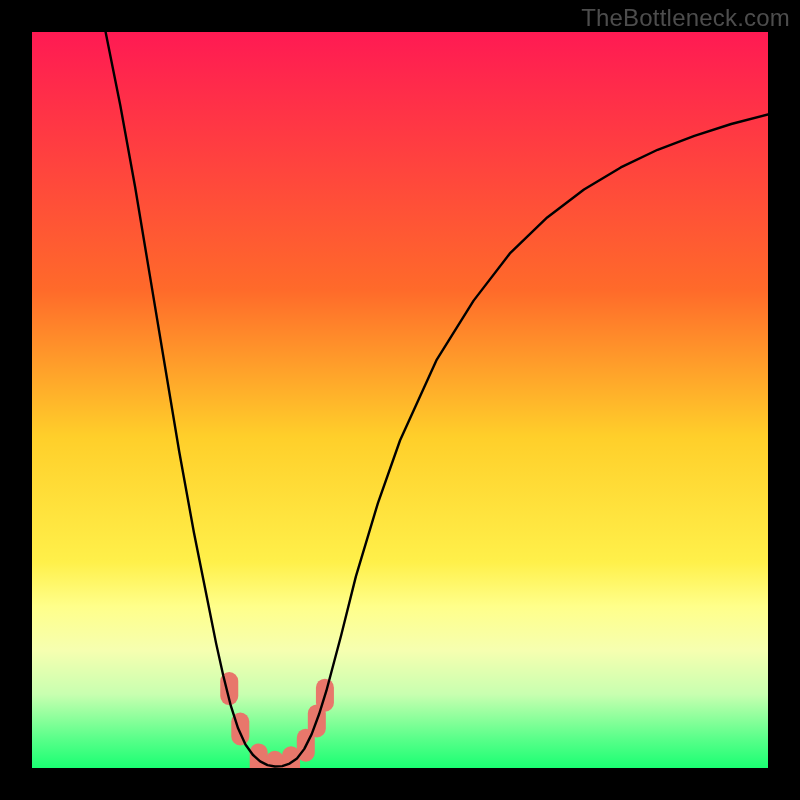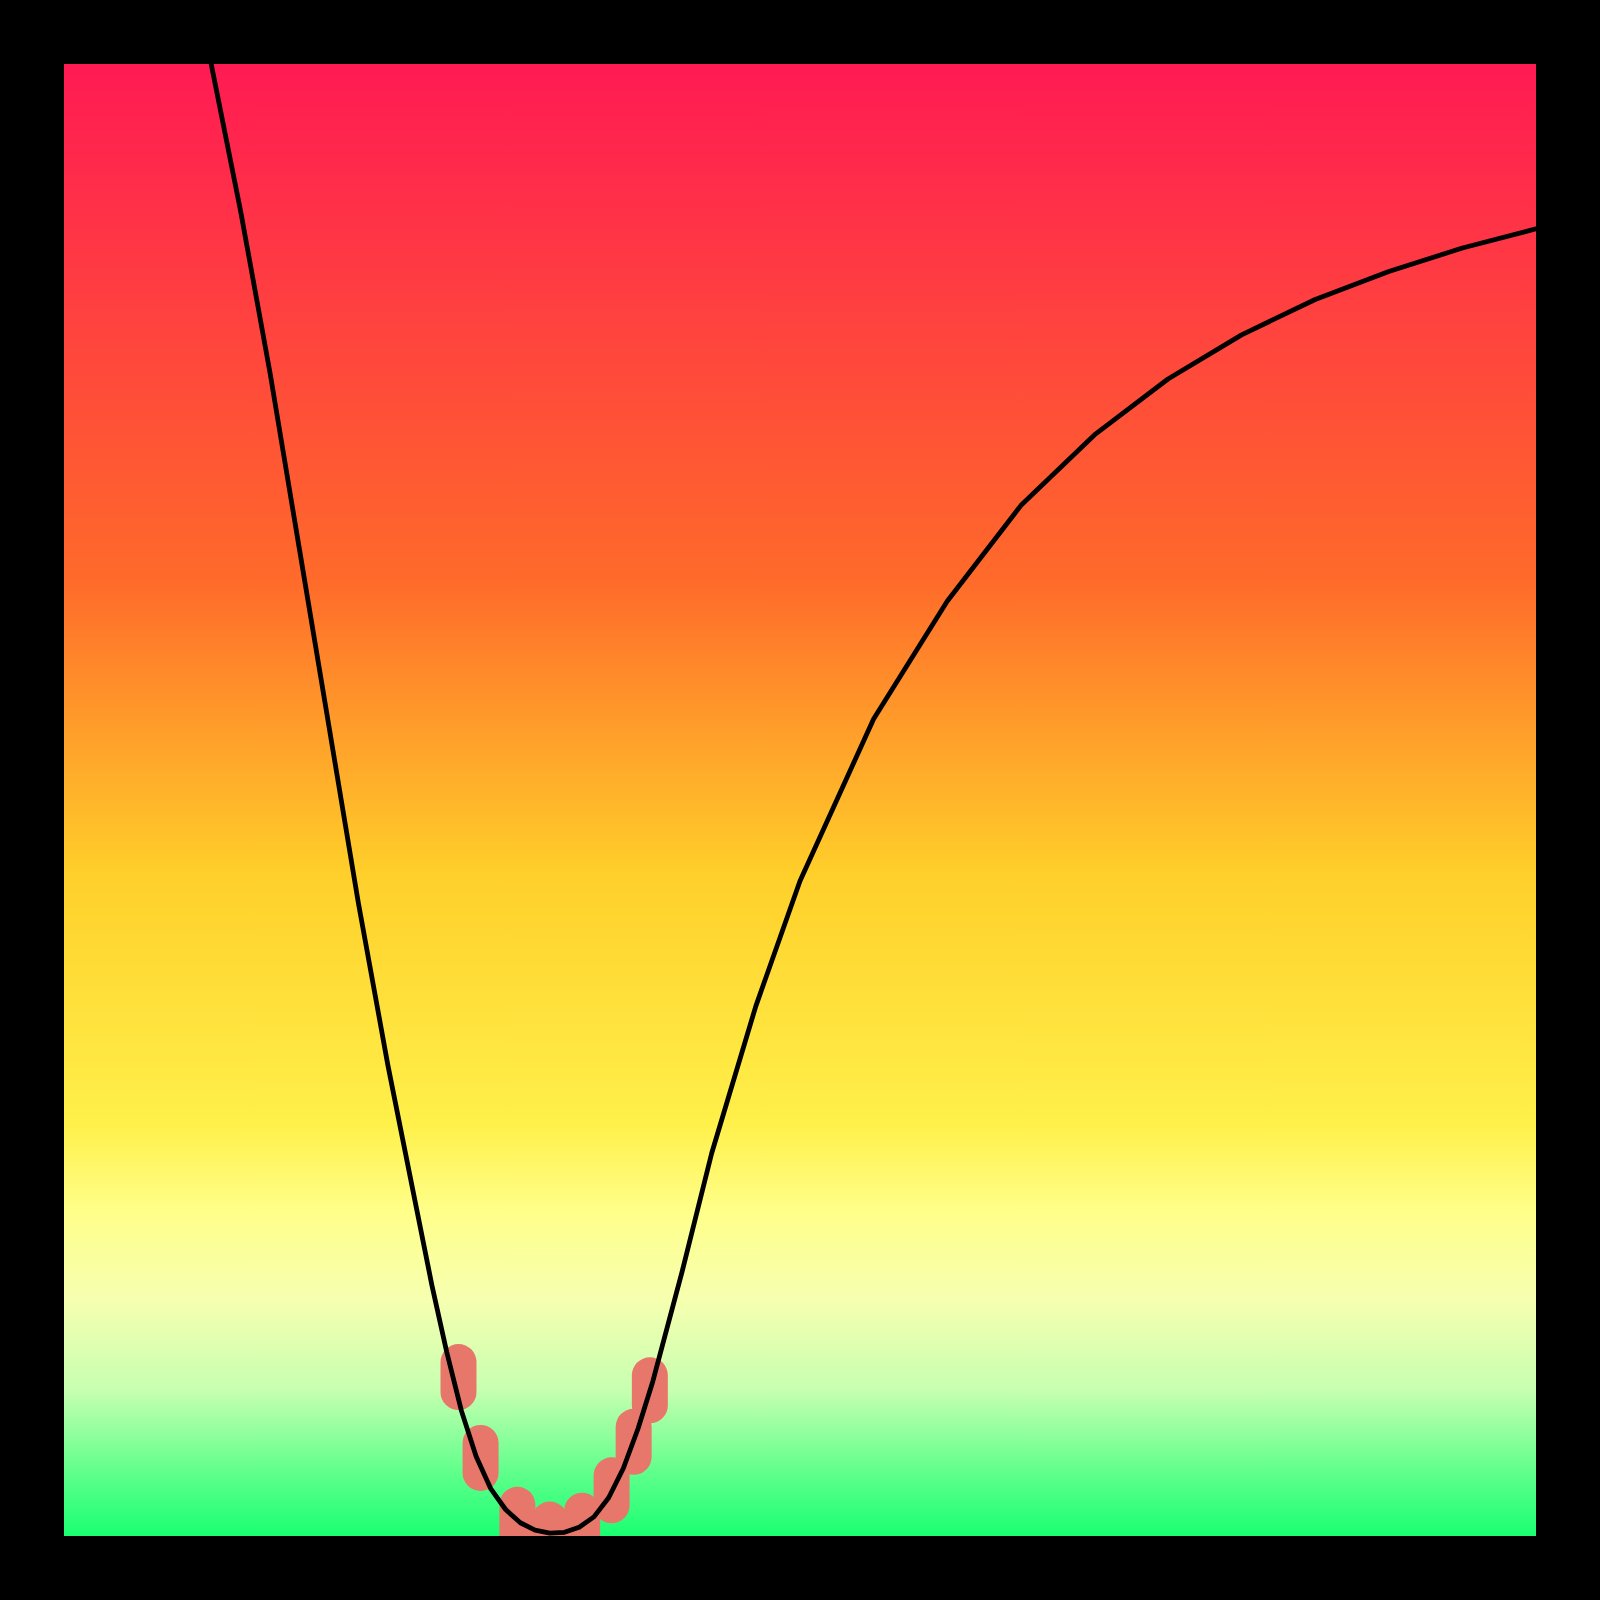--- a/index.html
+++ b/index.html
@@ -34,20 +34,21 @@
     font-size: 24px;
     letter-spacing: 0.2px;
     font-weight: 400;
   }
   svg { display: block; }
 </style>
 </head>
 <body>
 
 <div class="frame">
+  <div class="watermark">TheBottleneck.com</div>
   <div class="plot">
     <svg id="chart-svg" width="736" height="736" viewBox="0 0 736 736" preserveAspectRatio="none">
         <defs>
           <linearGradient id="bg-grad" x1="0" y1="0" x2="0" y2="1">
             <stop offset="0%" stop-color="#ff1a53"></stop>
             <stop offset="35%" stop-color="#ff6a2a"></stop>
             <stop offset="55%" stop-color="#ffcf2a"></stop>
             <stop offset="72%" stop-color="#fff04a"></stop>
             <stop offset="78%" stop-color="#ffff8a"></stop>
             <stop offset="84%" stop-color="#f6ffb0"></stop>

